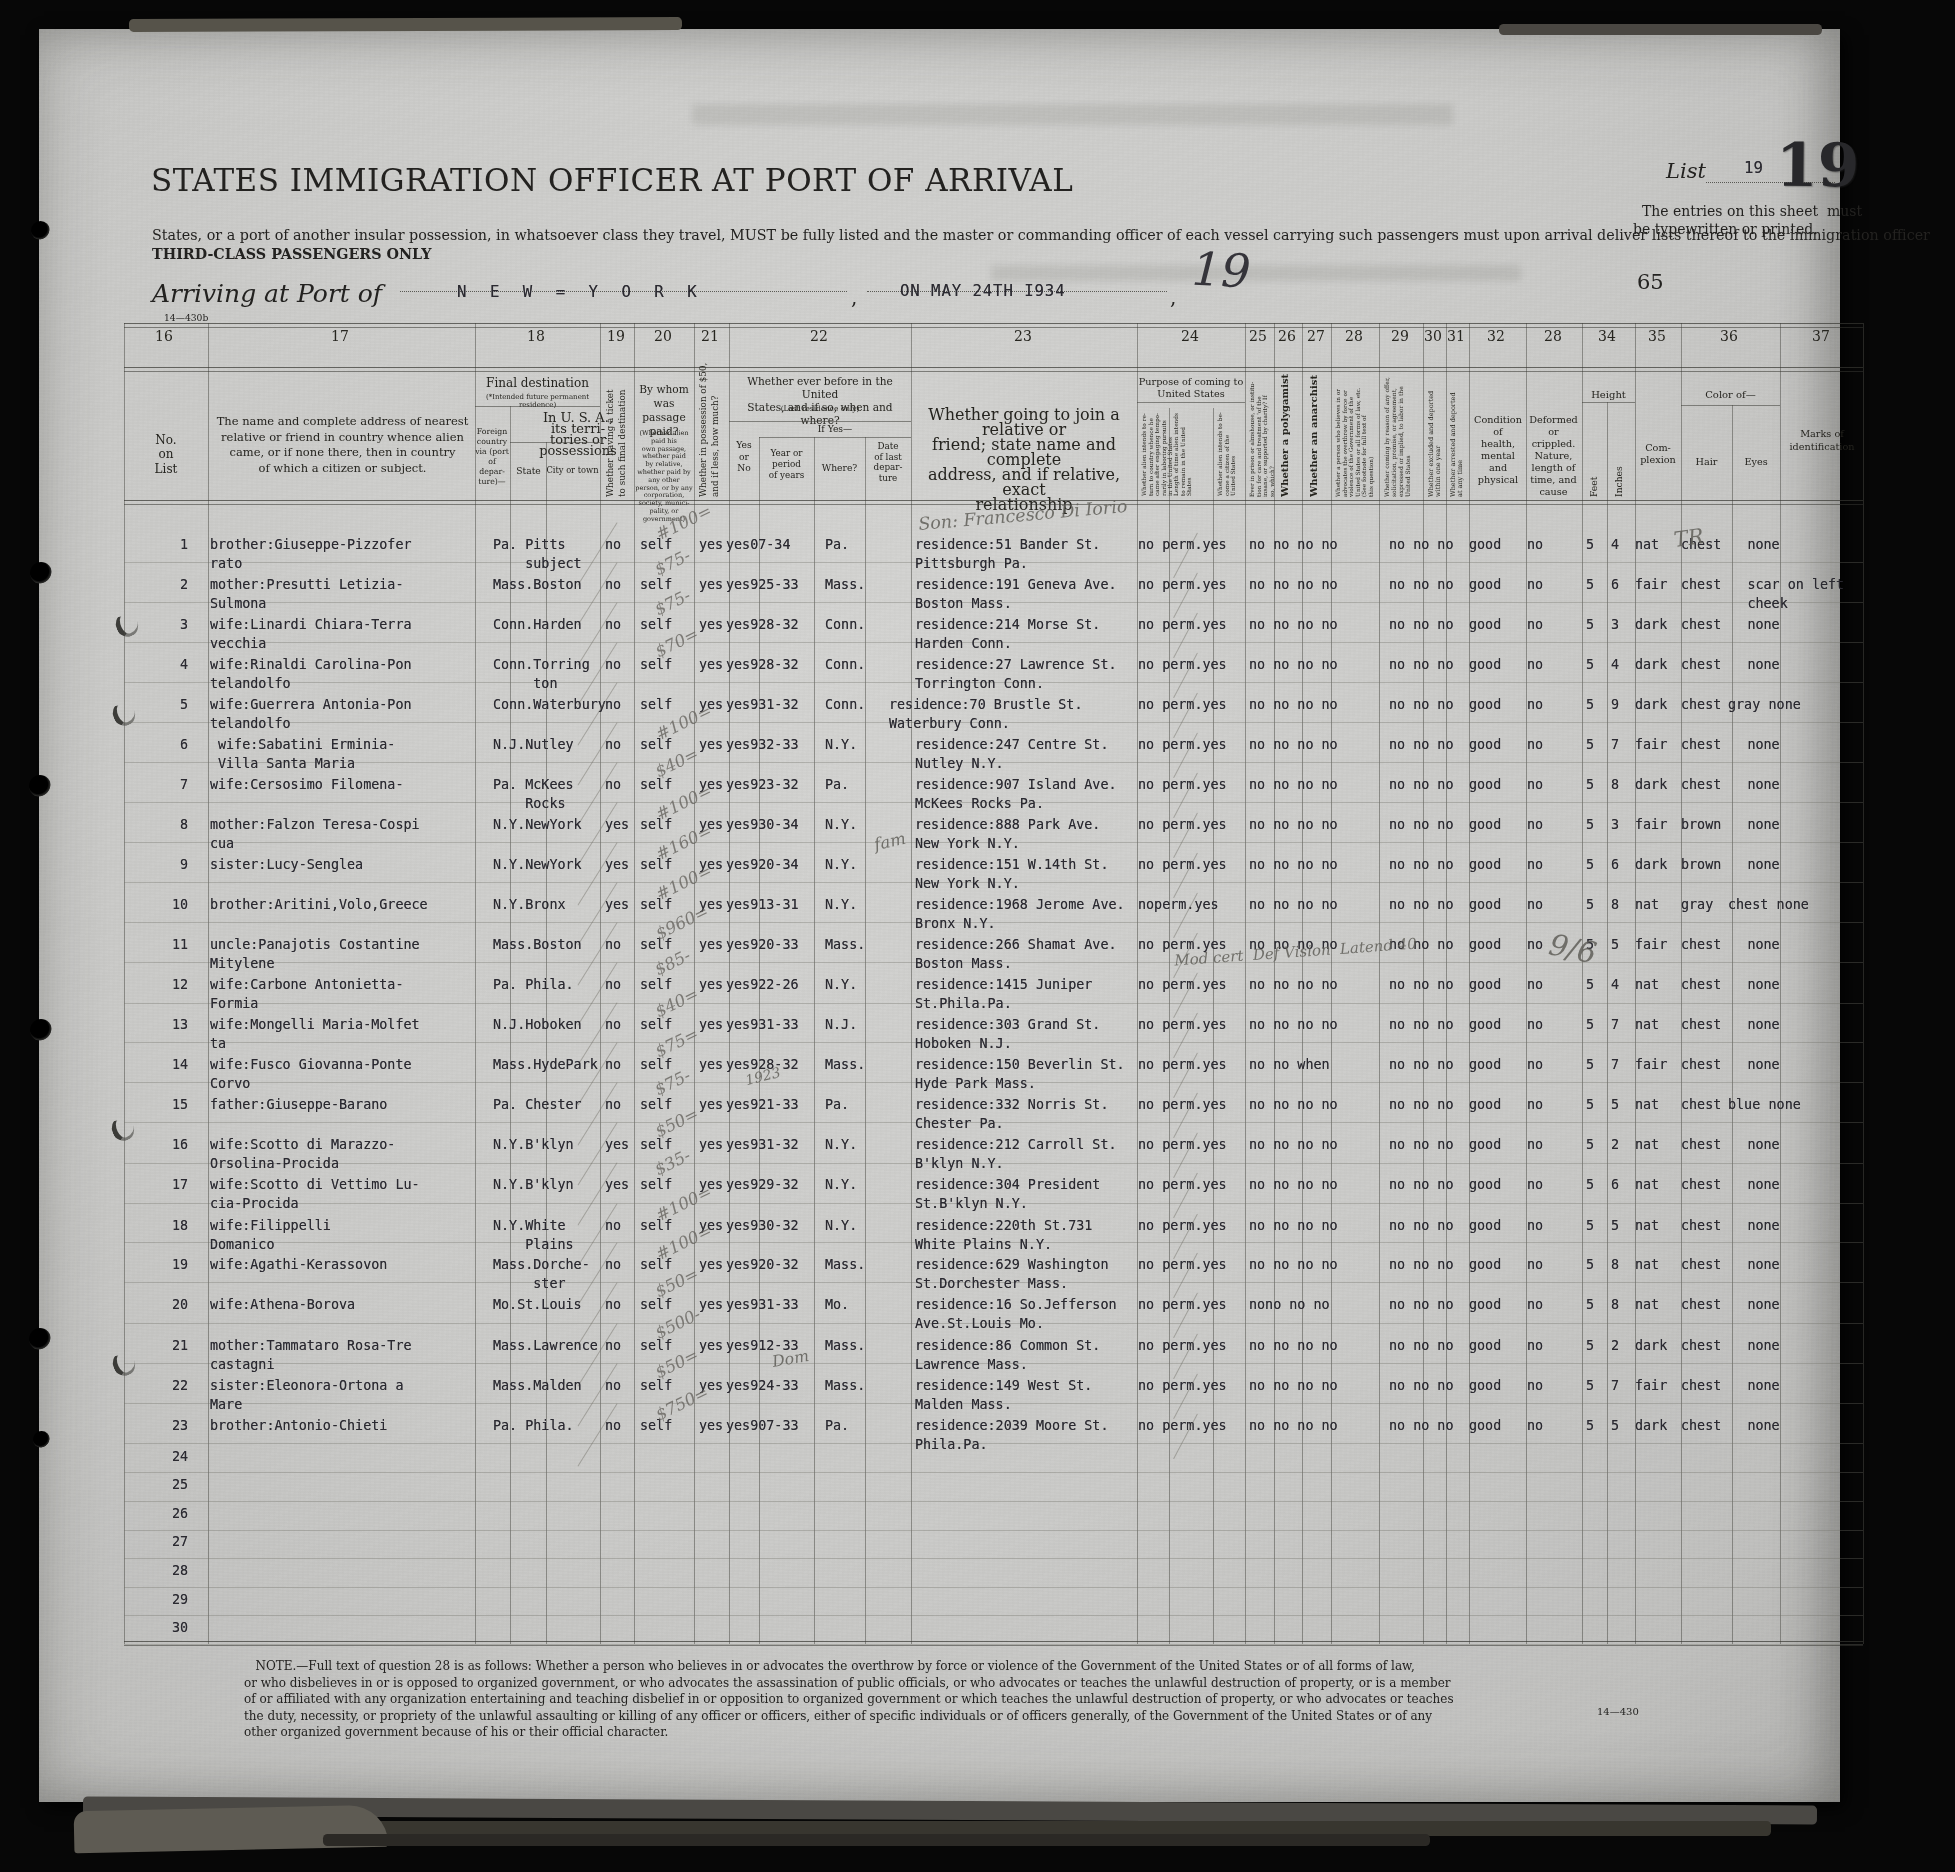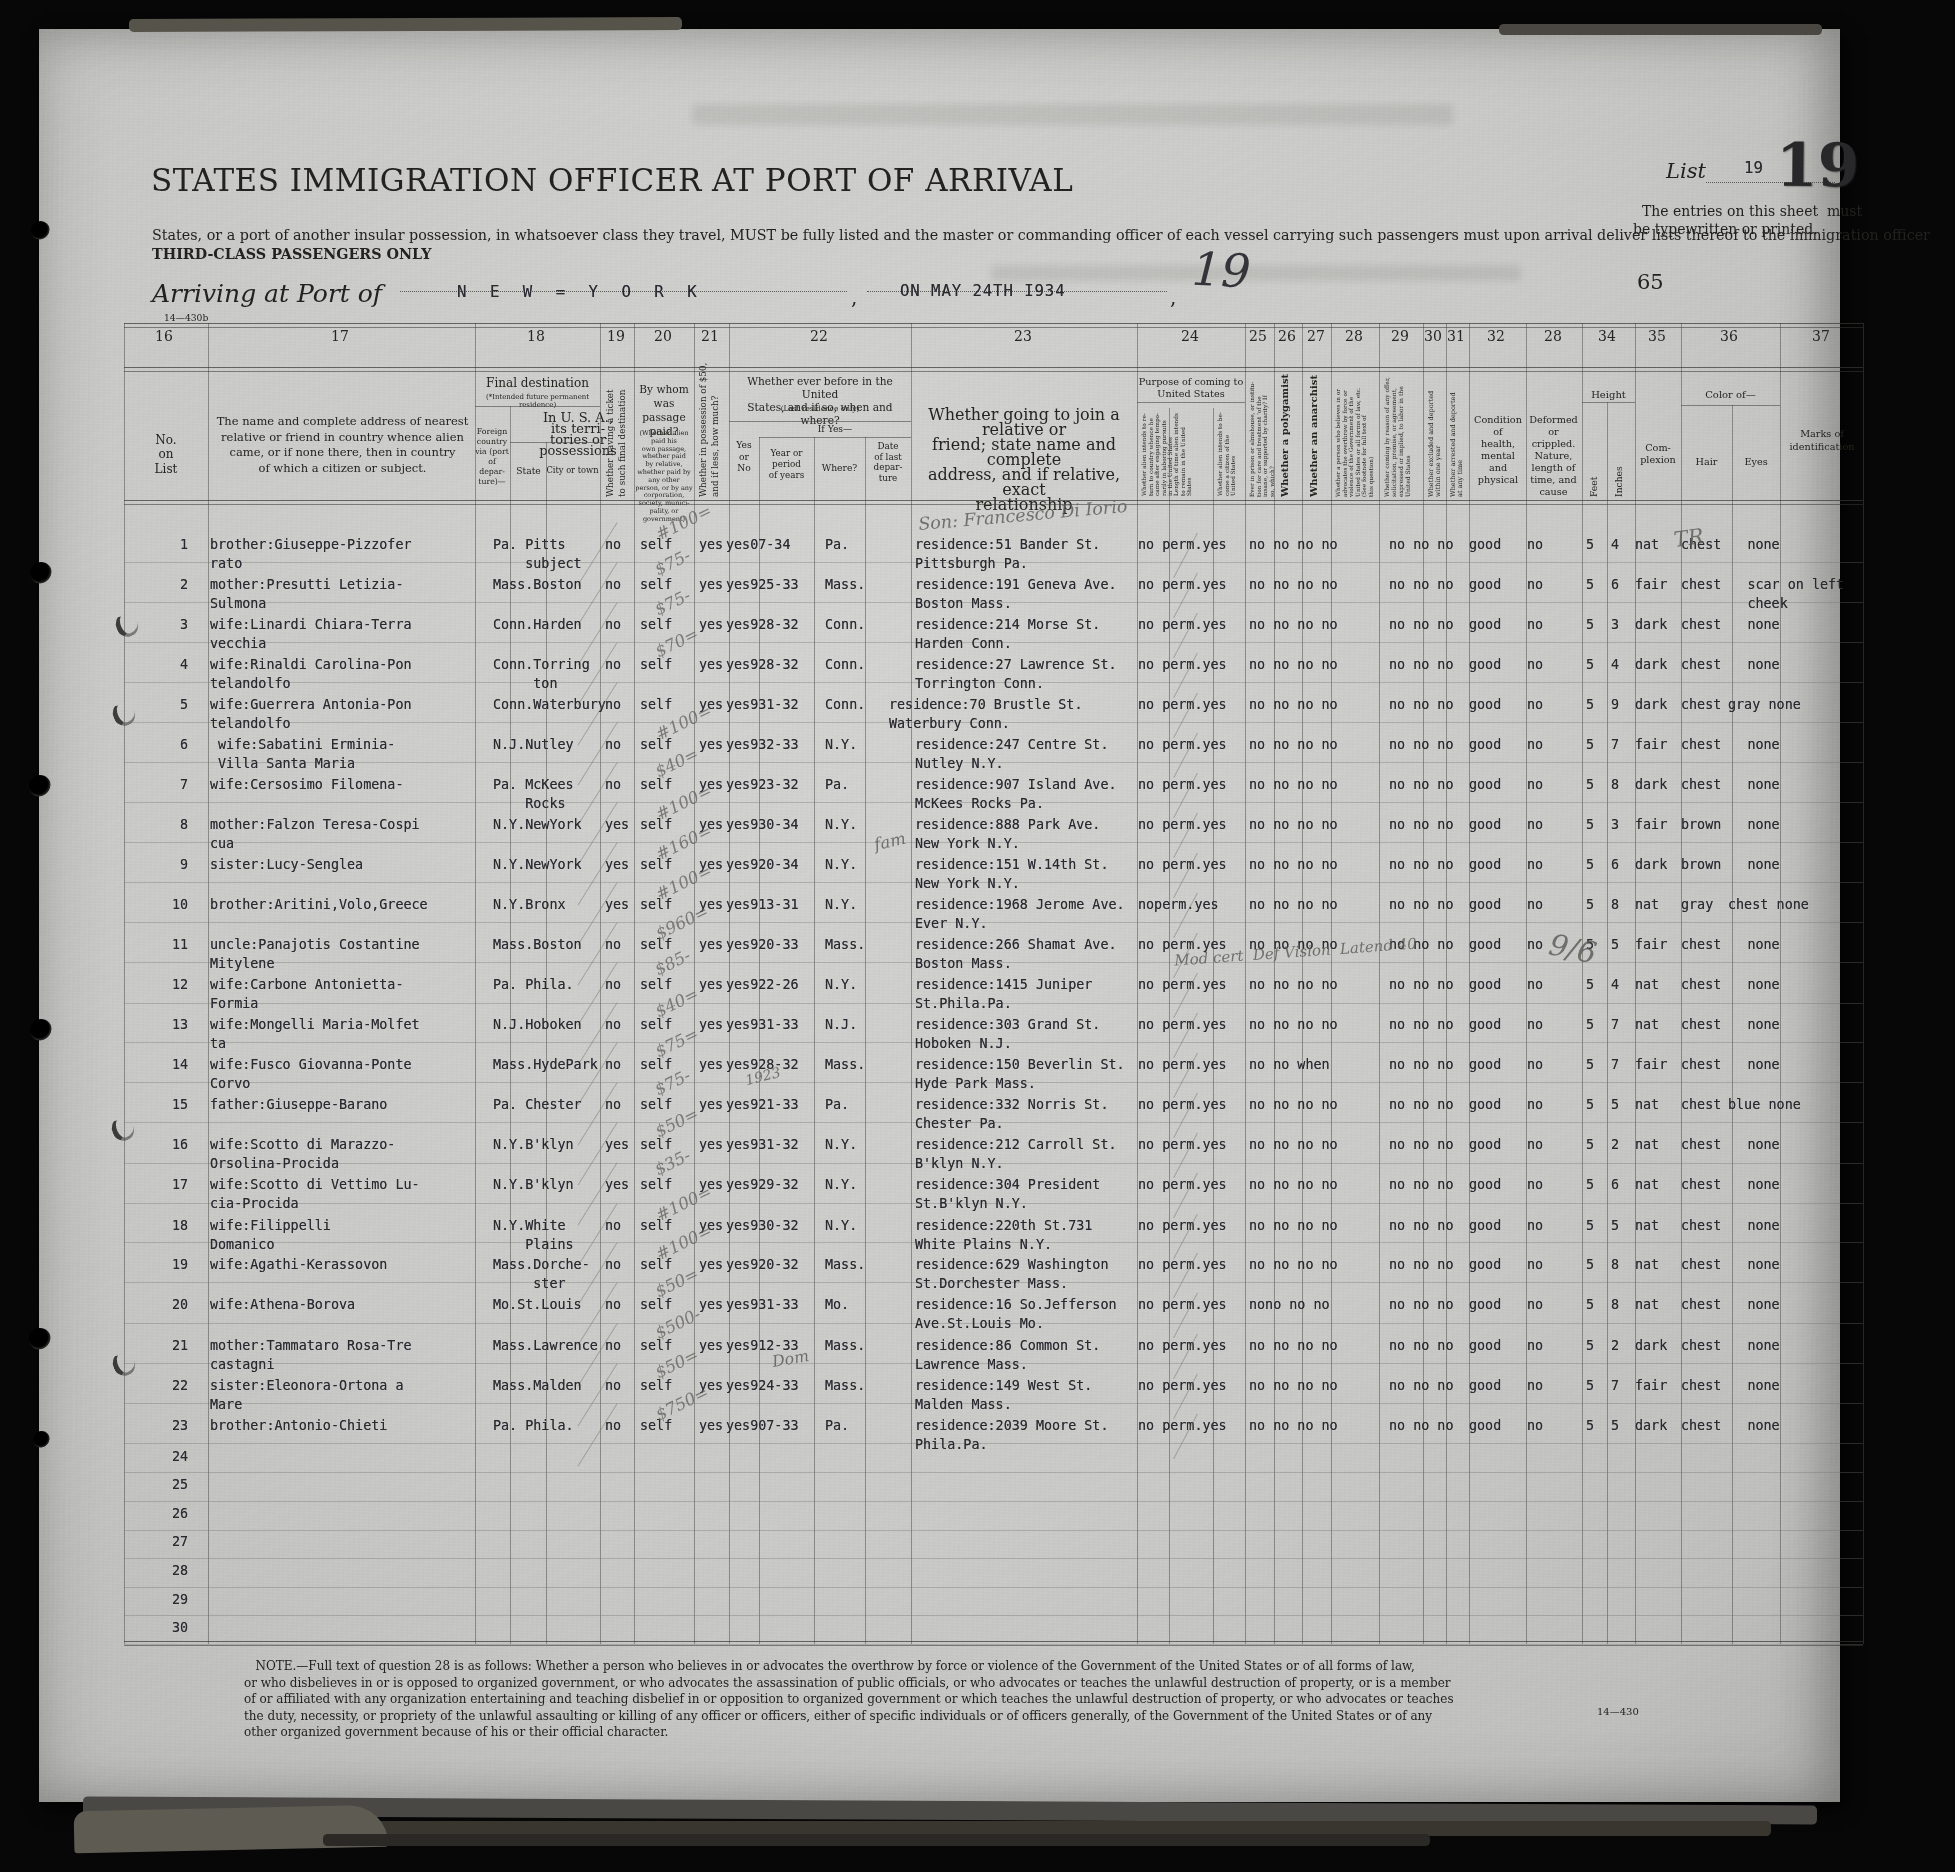--- a/index.html
+++ b/index.html
@@ -551,21 +551,21 @@
   <div class="trow" style="top: 895px;">
     <span class="cell num">10</span>
     <span class="cell" style="left:210px">brother:Aritini,Volo,Greece</span>
     <span class="cell" style="left:493px">N.Y.Bronx</span>
     <span class="cell" style="left:605px">yes</span>
     <span class="cell" style="left:640px">self</span>
     <span class="cell" style="left:699px">yes</span>
     <span class="cell" style="left:726px">yes913-31</span>
     <span class="cell" style="left:825px">N.Y.</span>
     <span class="cell" style="left:915px">residence:1968 Jerome Ave.
-Ever N.Y.</span>
+Bronx N.Y.</span>
     <span class="cell" style="left:1138px">noperm.yes</span>
     <span class="cell" style="left:1249px">no no no no</span>
     <span class="cell" style="left:1389px">no no no</span>
     <span class="cell" style="left:1469px">good</span>
     <span class="cell" style="left:1527px">no</span>
     <span class="cell" style="left:1586px">5</span>
     <span class="cell" style="left:1611px">8</span>
     <span class="cell" style="left:1635px">nat</span>
     <span class="cell" style="left:1681px">gray</span>
     <span class="cell" style="left:1728px"><span class="eyes">chest</span><span class="marks">none</span></span>

